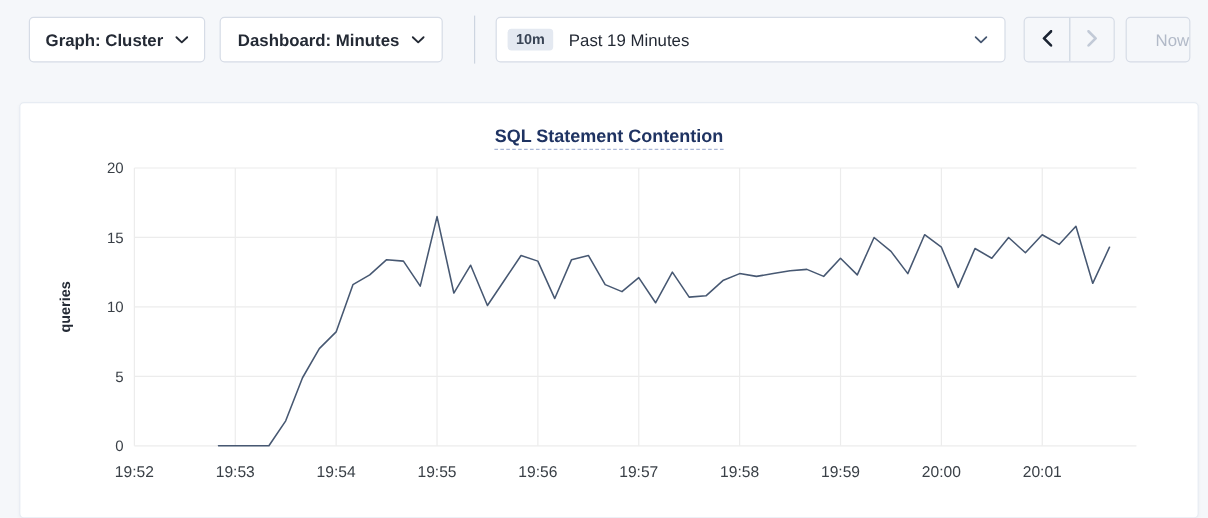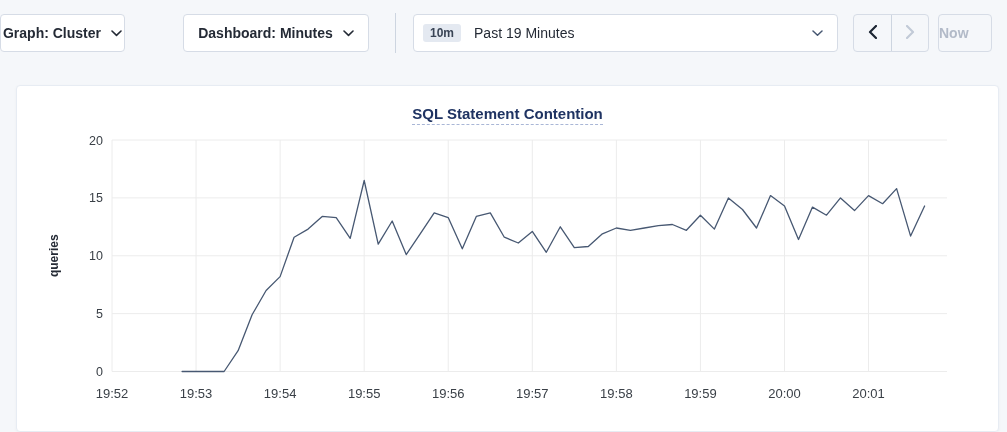--- a/index.html
+++ b/index.html
@@ -10,34 +10,34 @@
     color:#242a35;
     position:relative;
   }
 
   
   .toolbar { position:absolute; left:0; top:0; width:1007px; height:66px; }
   .tb { position:absolute; top:14px; height:38px; display:flex; align-items:center;
         border:1px solid #d6dce6; border-radius:4px; background:#fff;
         font-size:14px; color:#242a35; cursor:pointer; }
   .dropdown-btn { justify-content:center; gap:10px; font-weight:600; }
-  #graph-btn { left:0; width:125px; }
+  #graph-btn { left:24px; width:147px; }
   #dashboard-btn { left:183px; width:186px; }
   .v-divider { position:absolute; left:395px; top:13px; width:1px; height:40px; background:#cdd5e0; }
   #time-selector { left:413px; width:425px; justify-content:flex-start; padding:0 14px 0 9px; font-weight:400; }
   .time-badge { background:#e4e9f1; color:#394455; font-size:12px; font-weight:700;
                 border-radius:3px; padding:3px 7px; margin-right:13px; line-height:1; }
   .chev { margin-left:auto; display:flex; align-items:center; }
   .chev-inline { display:flex; align-items:center; }
   #arrow-group { left:853px; width:76px; background:transparent; padding:0; overflow:hidden; }
   .arrow-half { width:37px; height:36px; display:flex; align-items:center; justify-content:center;
                 background:transparent; border:none; cursor:pointer; }
   .arrow-half + .arrow-half { border-left:1px solid #cdd5e0; }
-  #now-btn { left:938px; width:54px; justify-content:flex-start; background:transparent;
-             color:#b2bac8; font-weight:700; cursor:default; }
+  #now-btn { left:938px; width:54px; justify-content:flex-end; background:transparent;
+             color:#b2bac8; font-weight:400; cursor:default; }
 
   
   .card { position:absolute; left:16px; top:85px; width:983px; height:347px;
           background:#fff; border:1px solid #e7ecf3; border-radius:4px;
           box-shadow:0 1px 3px rgba(36,42,53,0.04); }
   .card-title-row { position:absolute; left:0; top:19px; width:100%; text-align:center; }
   .card-title { display:inline-block; font-size:15px; font-weight:700; color:#1f3362;
                 border-bottom:1px dashed #a9b6d6; padding-bottom:2px; cursor:pointer; }
   #chart-svg { position:absolute; left:0; top:40px; }
   .tick { font-family:"Liberation Sans",sans-serif; font-size:12.5px; fill:#3a4047; }

